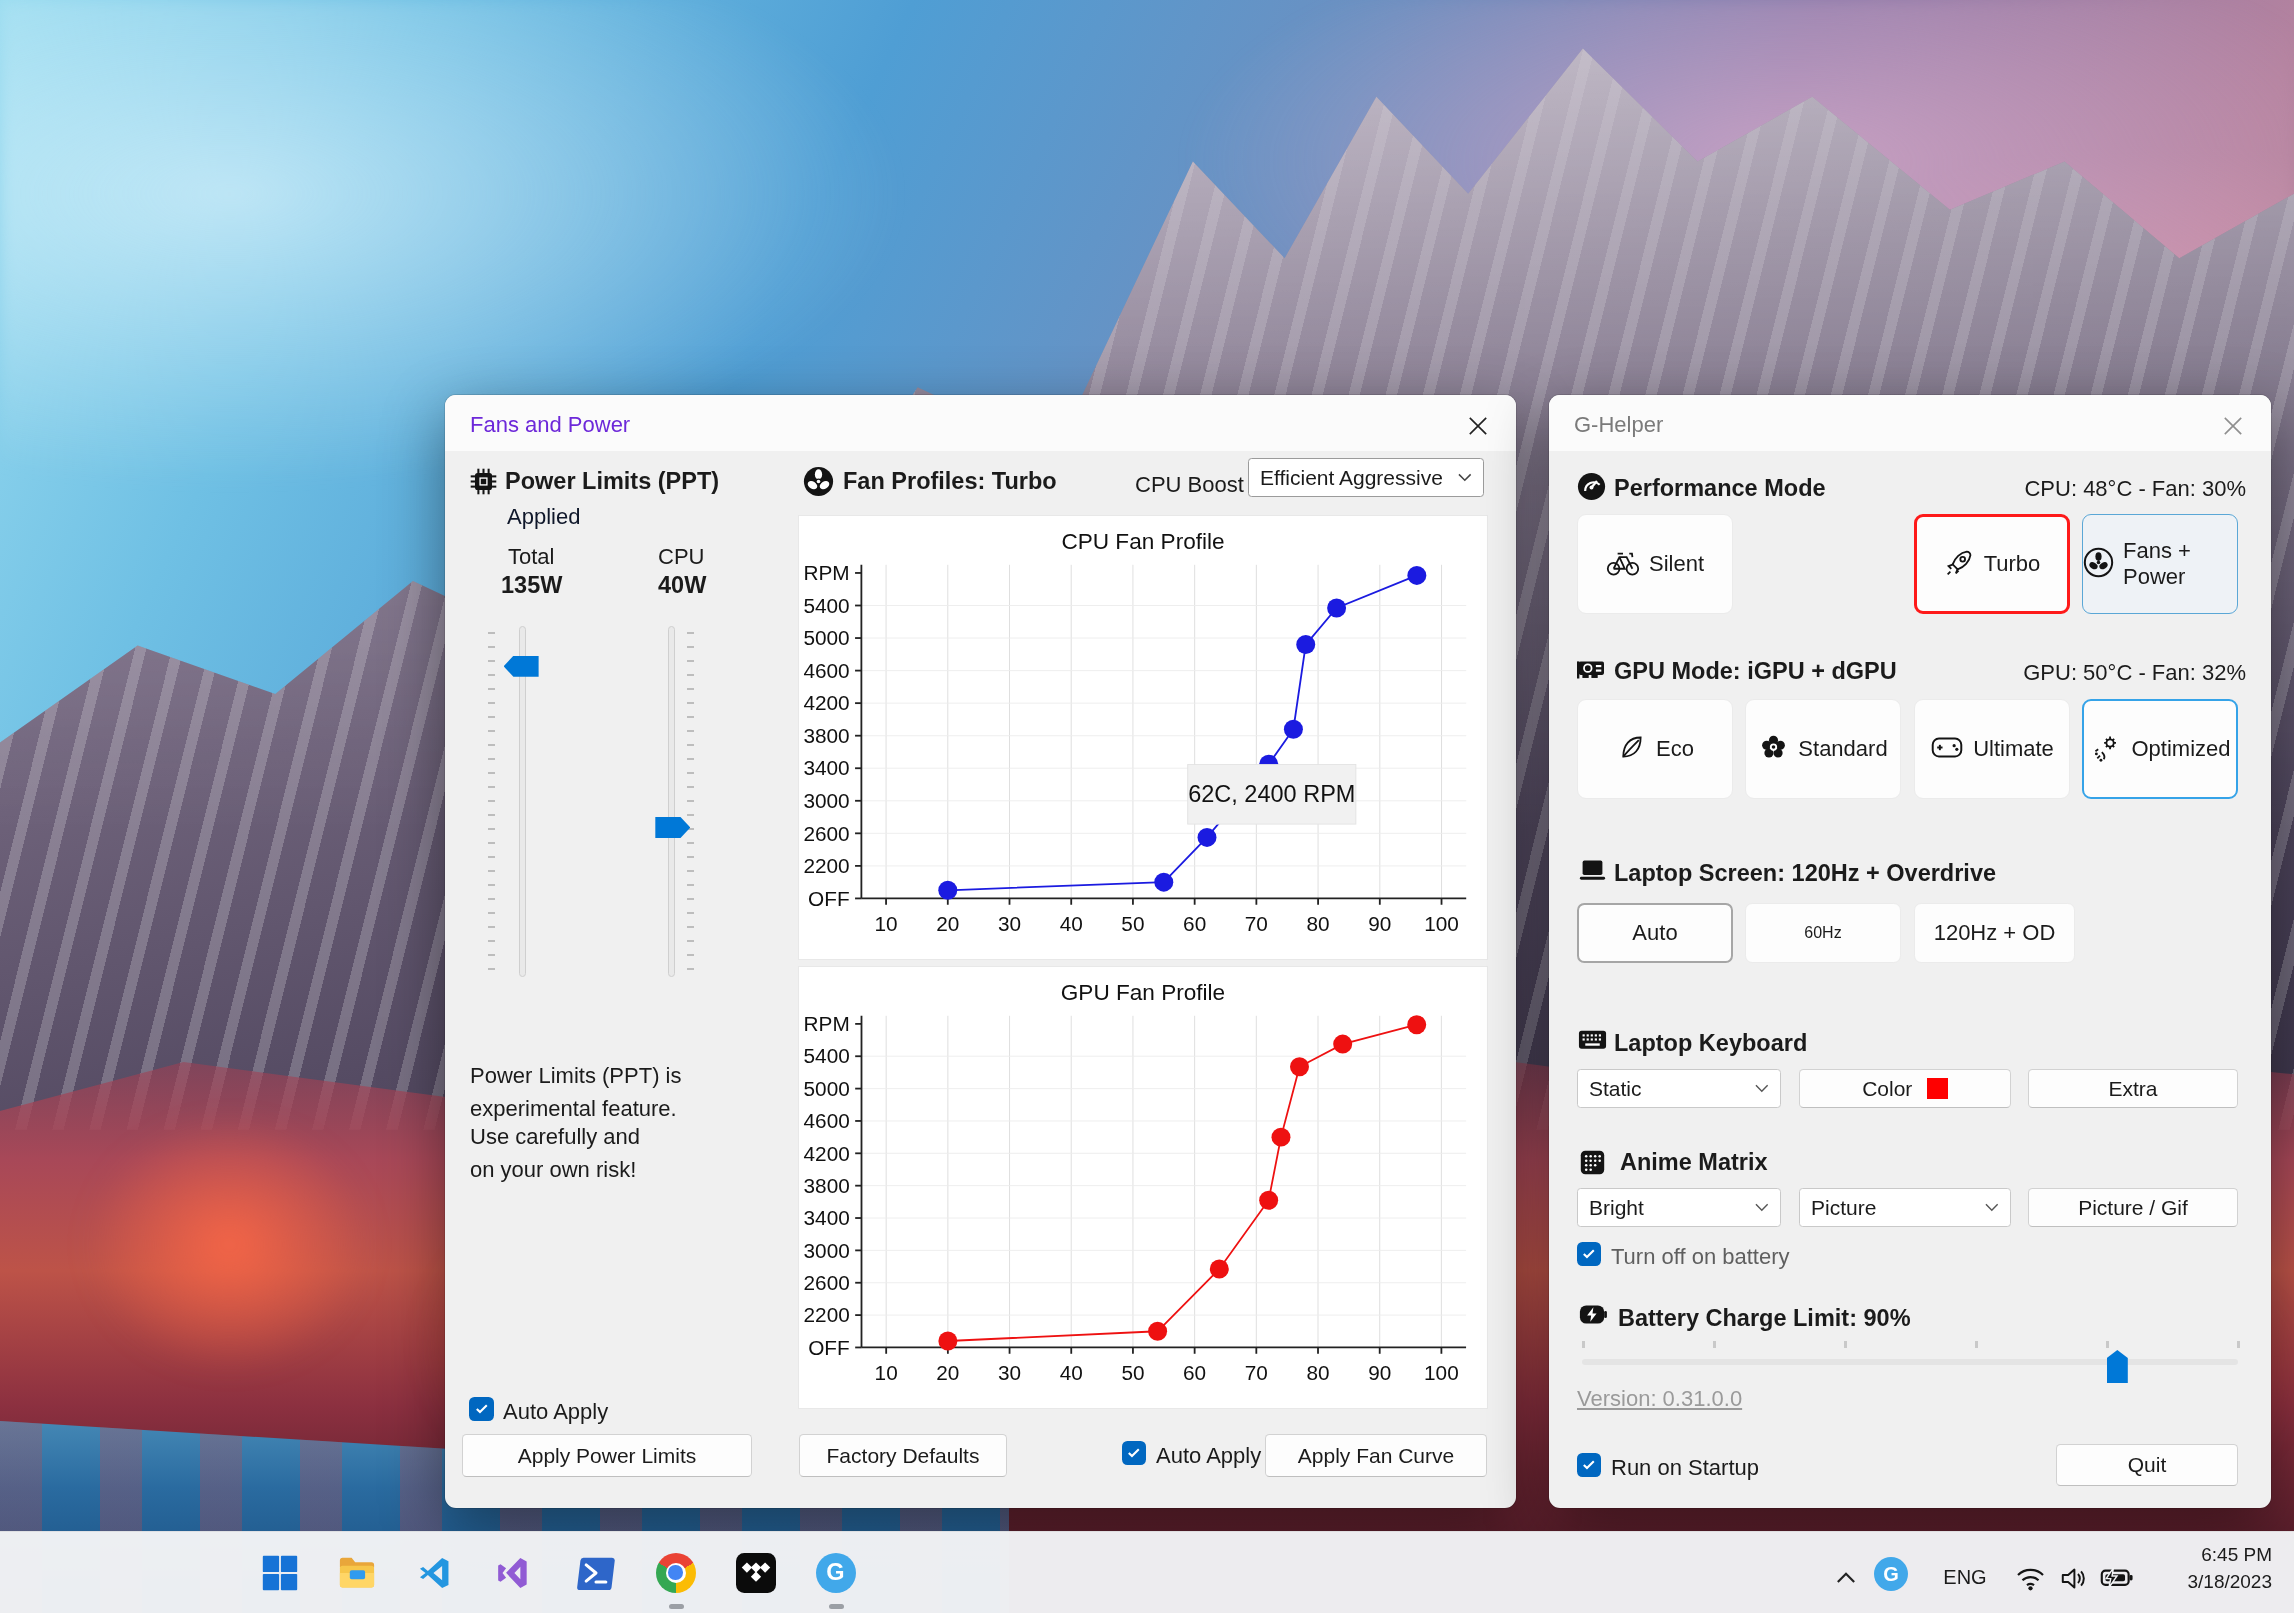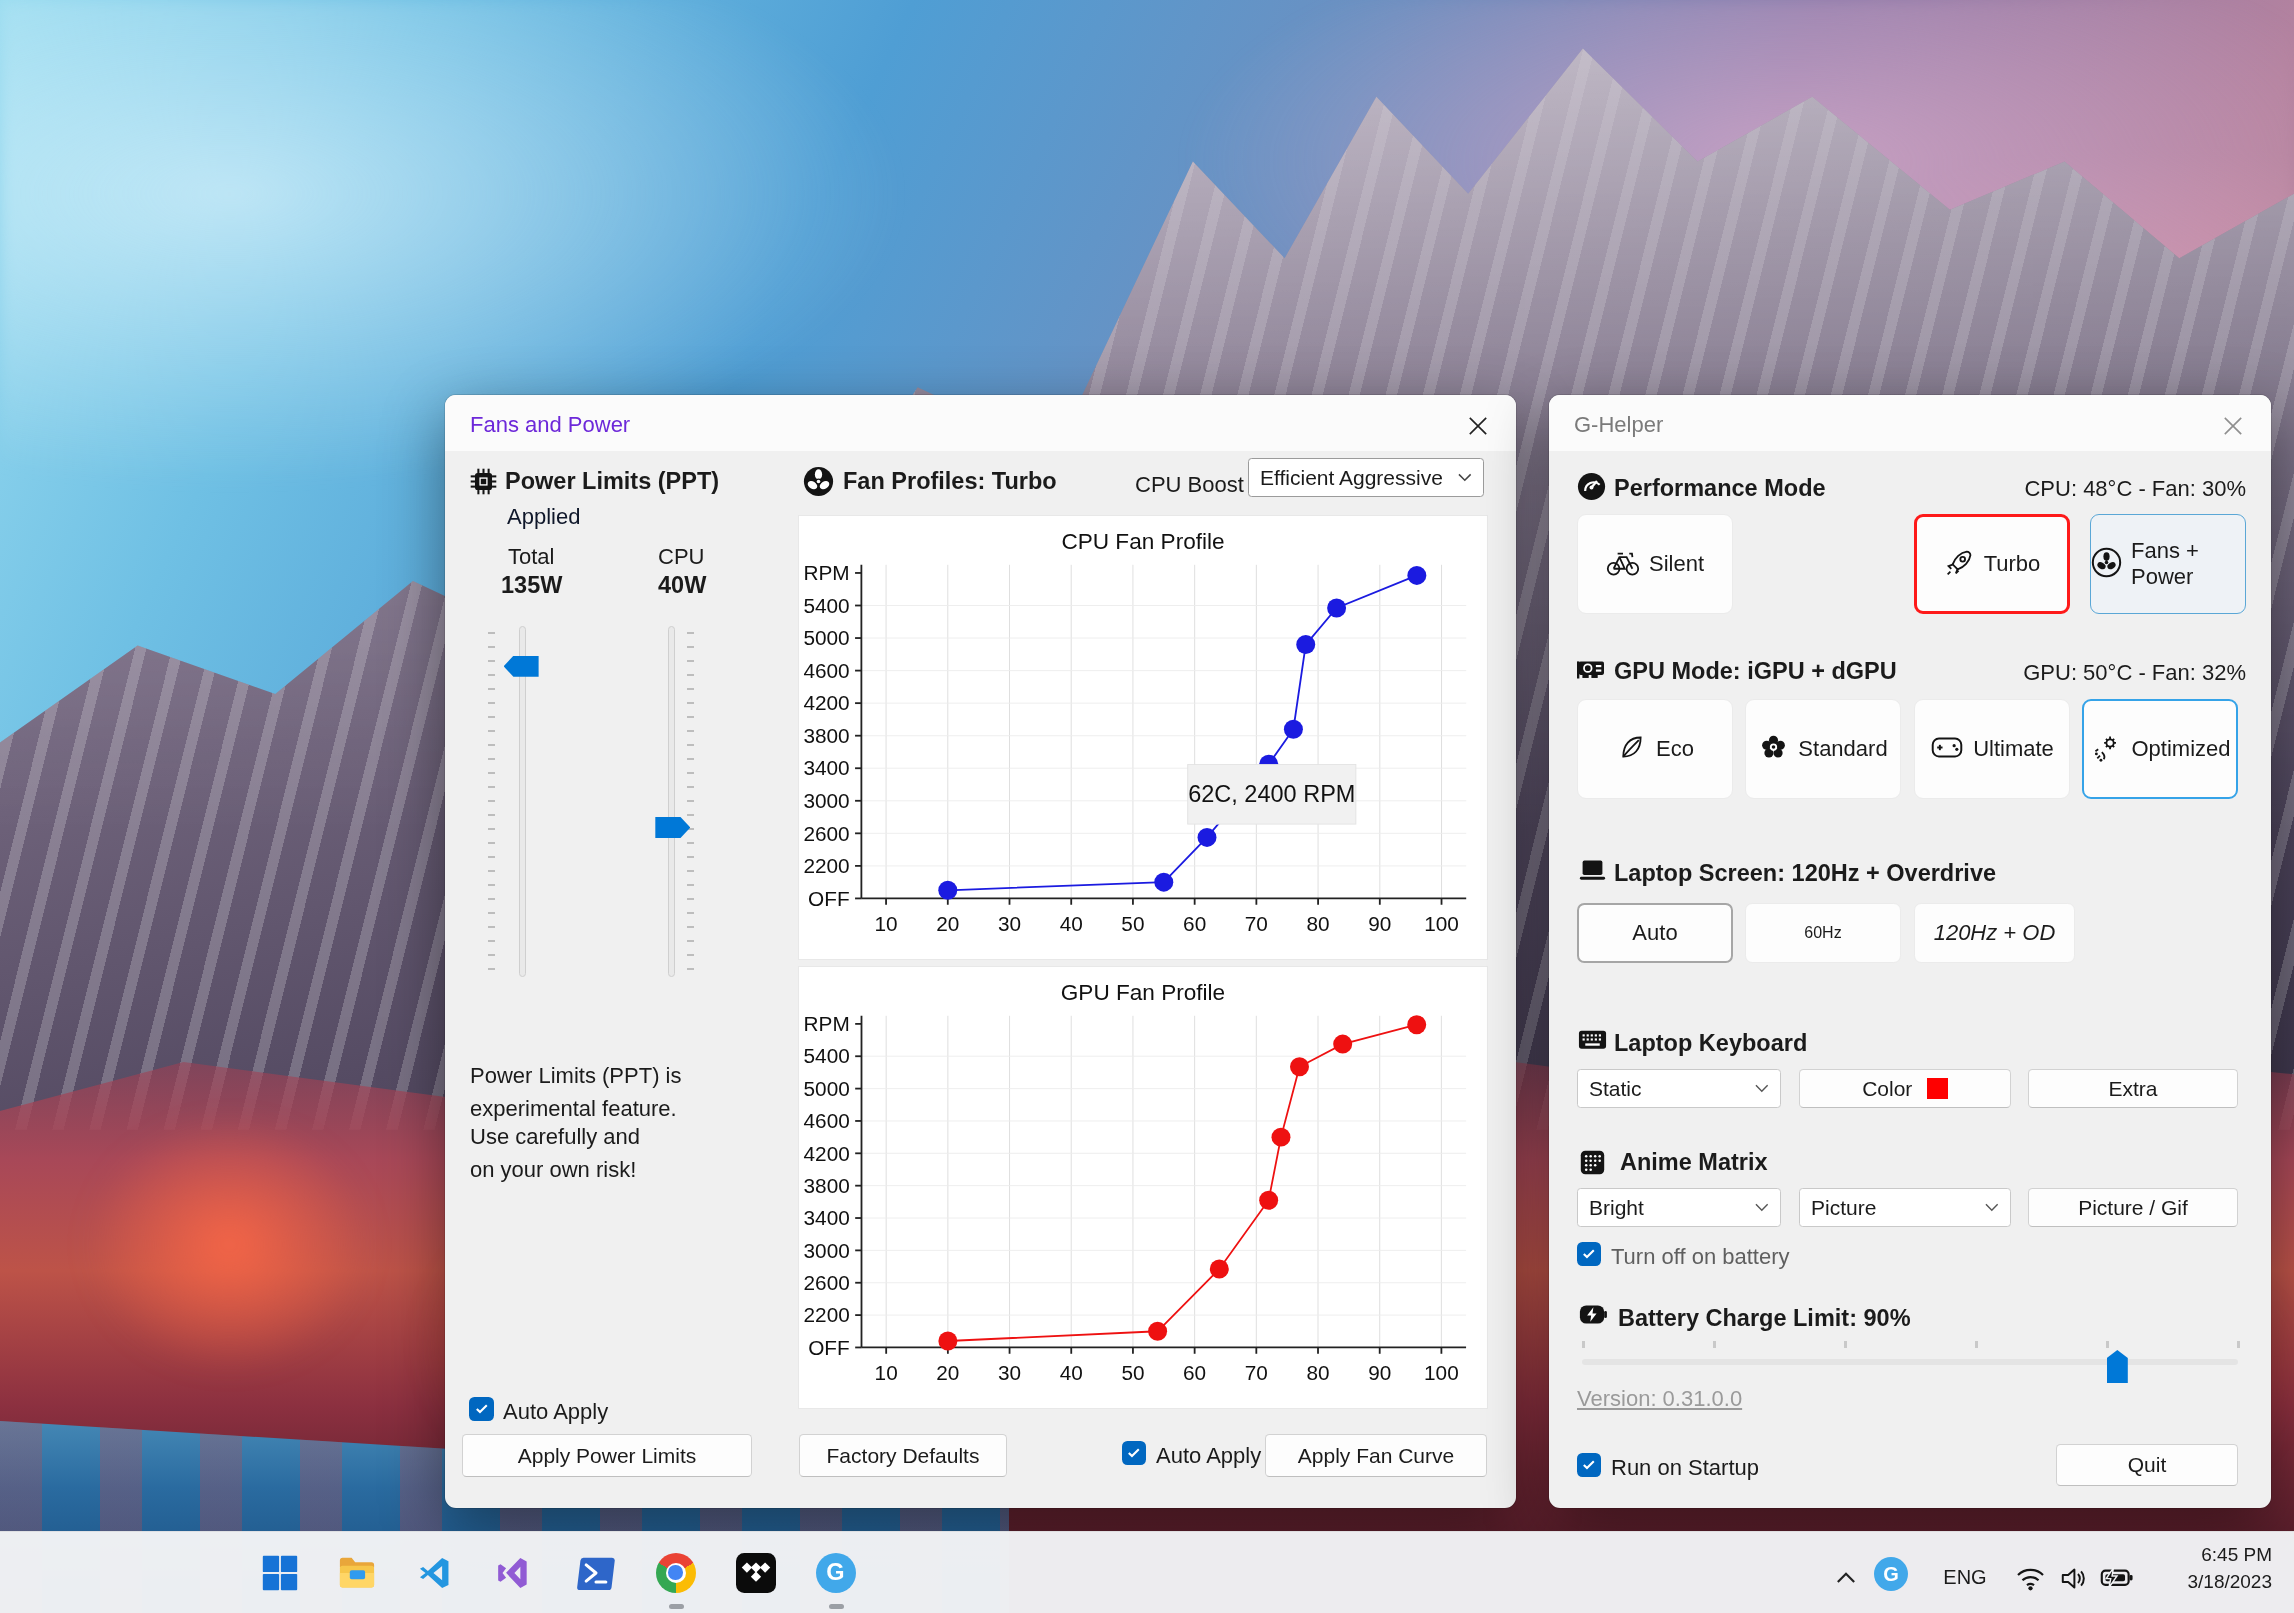--- a/index.html
+++ b/index.html
@@ -44,21 +44,21 @@
   .checkbox{position:absolute;width:24.4px;height:24.4px;border-radius:5.4px;background:#0067c0;display:flex;align-items:center;justify-content:center;}
   .select{position:absolute;background:#fff;border:0.9px solid #9b9b9b;border-radius:3.6px;display:flex;align-items:center;box-sizing:border-box;font-size:21px;}
   .select .val{margin-left:11px;flex:1;}
   .select .chev{margin-right:11px;display:flex;}
   
   .mode-btn{position:absolute;background:#fdfdfd;border:0.9px solid #ebebeb;border-radius:9px;box-sizing:border-box;
     display:flex;flex-direction:row;align-items:center;justify-content:center;gap:9px;}
   .mode-btn .mbl{font-size:22px;}
   .sel-red{border:3.6px solid #fe1a1a;}
   .sel-blue{border:2.7px solid #35a3e8;}
-  .sel-blue-bg{border:1.8px solid #5aa7d6;background:#eef2f6;margin-left:8px;}
+  .sel-blue-bg{border:1.8px solid #5aa7d6;background:#eef2f6;}
   .sel-gray{border:2.7px solid #a6a6a6;}
   
   .vtrack{position:absolute;width:7.2px;background:#e9e9e9;border:0.9px solid #cfcfcf;border-radius:3.6px;box-sizing:border-box;}
   .vticks{position:absolute;width:7.2px;background:repeating-linear-gradient(180deg,#bdbdbd 0 1.8px,transparent 1.8px 14px);}
   .vthumb{position:absolute;width:35px;height:21px;background:#0078d7;}
   .vthumb.left{clip-path:polygon(0 50%,28% 0,100% 0,100% 100%,28% 100%);}
   .vthumb.right{clip-path:polygon(0 0,72% 0,100% 50%,72% 100%,0 100%);}
   .chart{position:absolute;background:#fff;border:0.9px solid #e8e8e8;}
   
   .htrack{position:absolute;height:6.3px;background:#e4e4e4;border-radius:3.6px;}
@@ -452,21 +452,21 @@
 
     <span class="txt" style="left:28px;top:462px;">
       <svg width="31" height="27" viewBox="0 0 34 30">
           <rect x="6" y="4" width="22" height="16" rx="2" fill="#141414"></rect>
           <rect x="3" y="22" width="28" height="3.2" rx="1.6" fill="#141414"></rect>
         </svg>
     </span>
     <div class="hdg" style="left:65px;top:465px;">Laptop Screen: 120Hz + Overdrive</div>
     <div class="btn sel-gray" style="left:28px;top:508px;width:156px;height:60px;border-radius:7.2px;font-size:22px;">Auto</div>
     <div class="btn" style="left:196px;top:508px;width:156px;height:60px;border-radius:7.2px;font-size:16px;border-color:#ebebeb;">60Hz</div>
-    <div class="btn" style="left:365px;top:508px;width:161px;height:60px;border-radius:7.2px;font-size:22px;border-color:#ebebeb;font-style:italic;">120Hz + OD</div>
+    <div class="btn" style="left:365px;top:508px;width:161px;height:60px;border-radius:7.2px;font-size:22px;border-color:#ebebeb;">120Hz + OD</div>
 
     <span class="txt" style="left:28px;top:633px;">
       <svg width="31" height="23.5" viewBox="0 0 34 26">
           <rect x="2" y="3" width="30" height="20" rx="3" fill="#141414"></rect>
           <g fill="#fff">
             <rect x="6" y="7" width="2.4" height="2.4"></rect>
             <rect x="10.5" y="7" width="2.4" height="2.4"></rect>
             <rect x="15" y="7" width="2.4" height="2.4"></rect>
             <rect x="19.5" y="7" width="2.4" height="2.4"></rect>
             <rect x="24" y="7" width="2.4" height="2.4"></rect>

